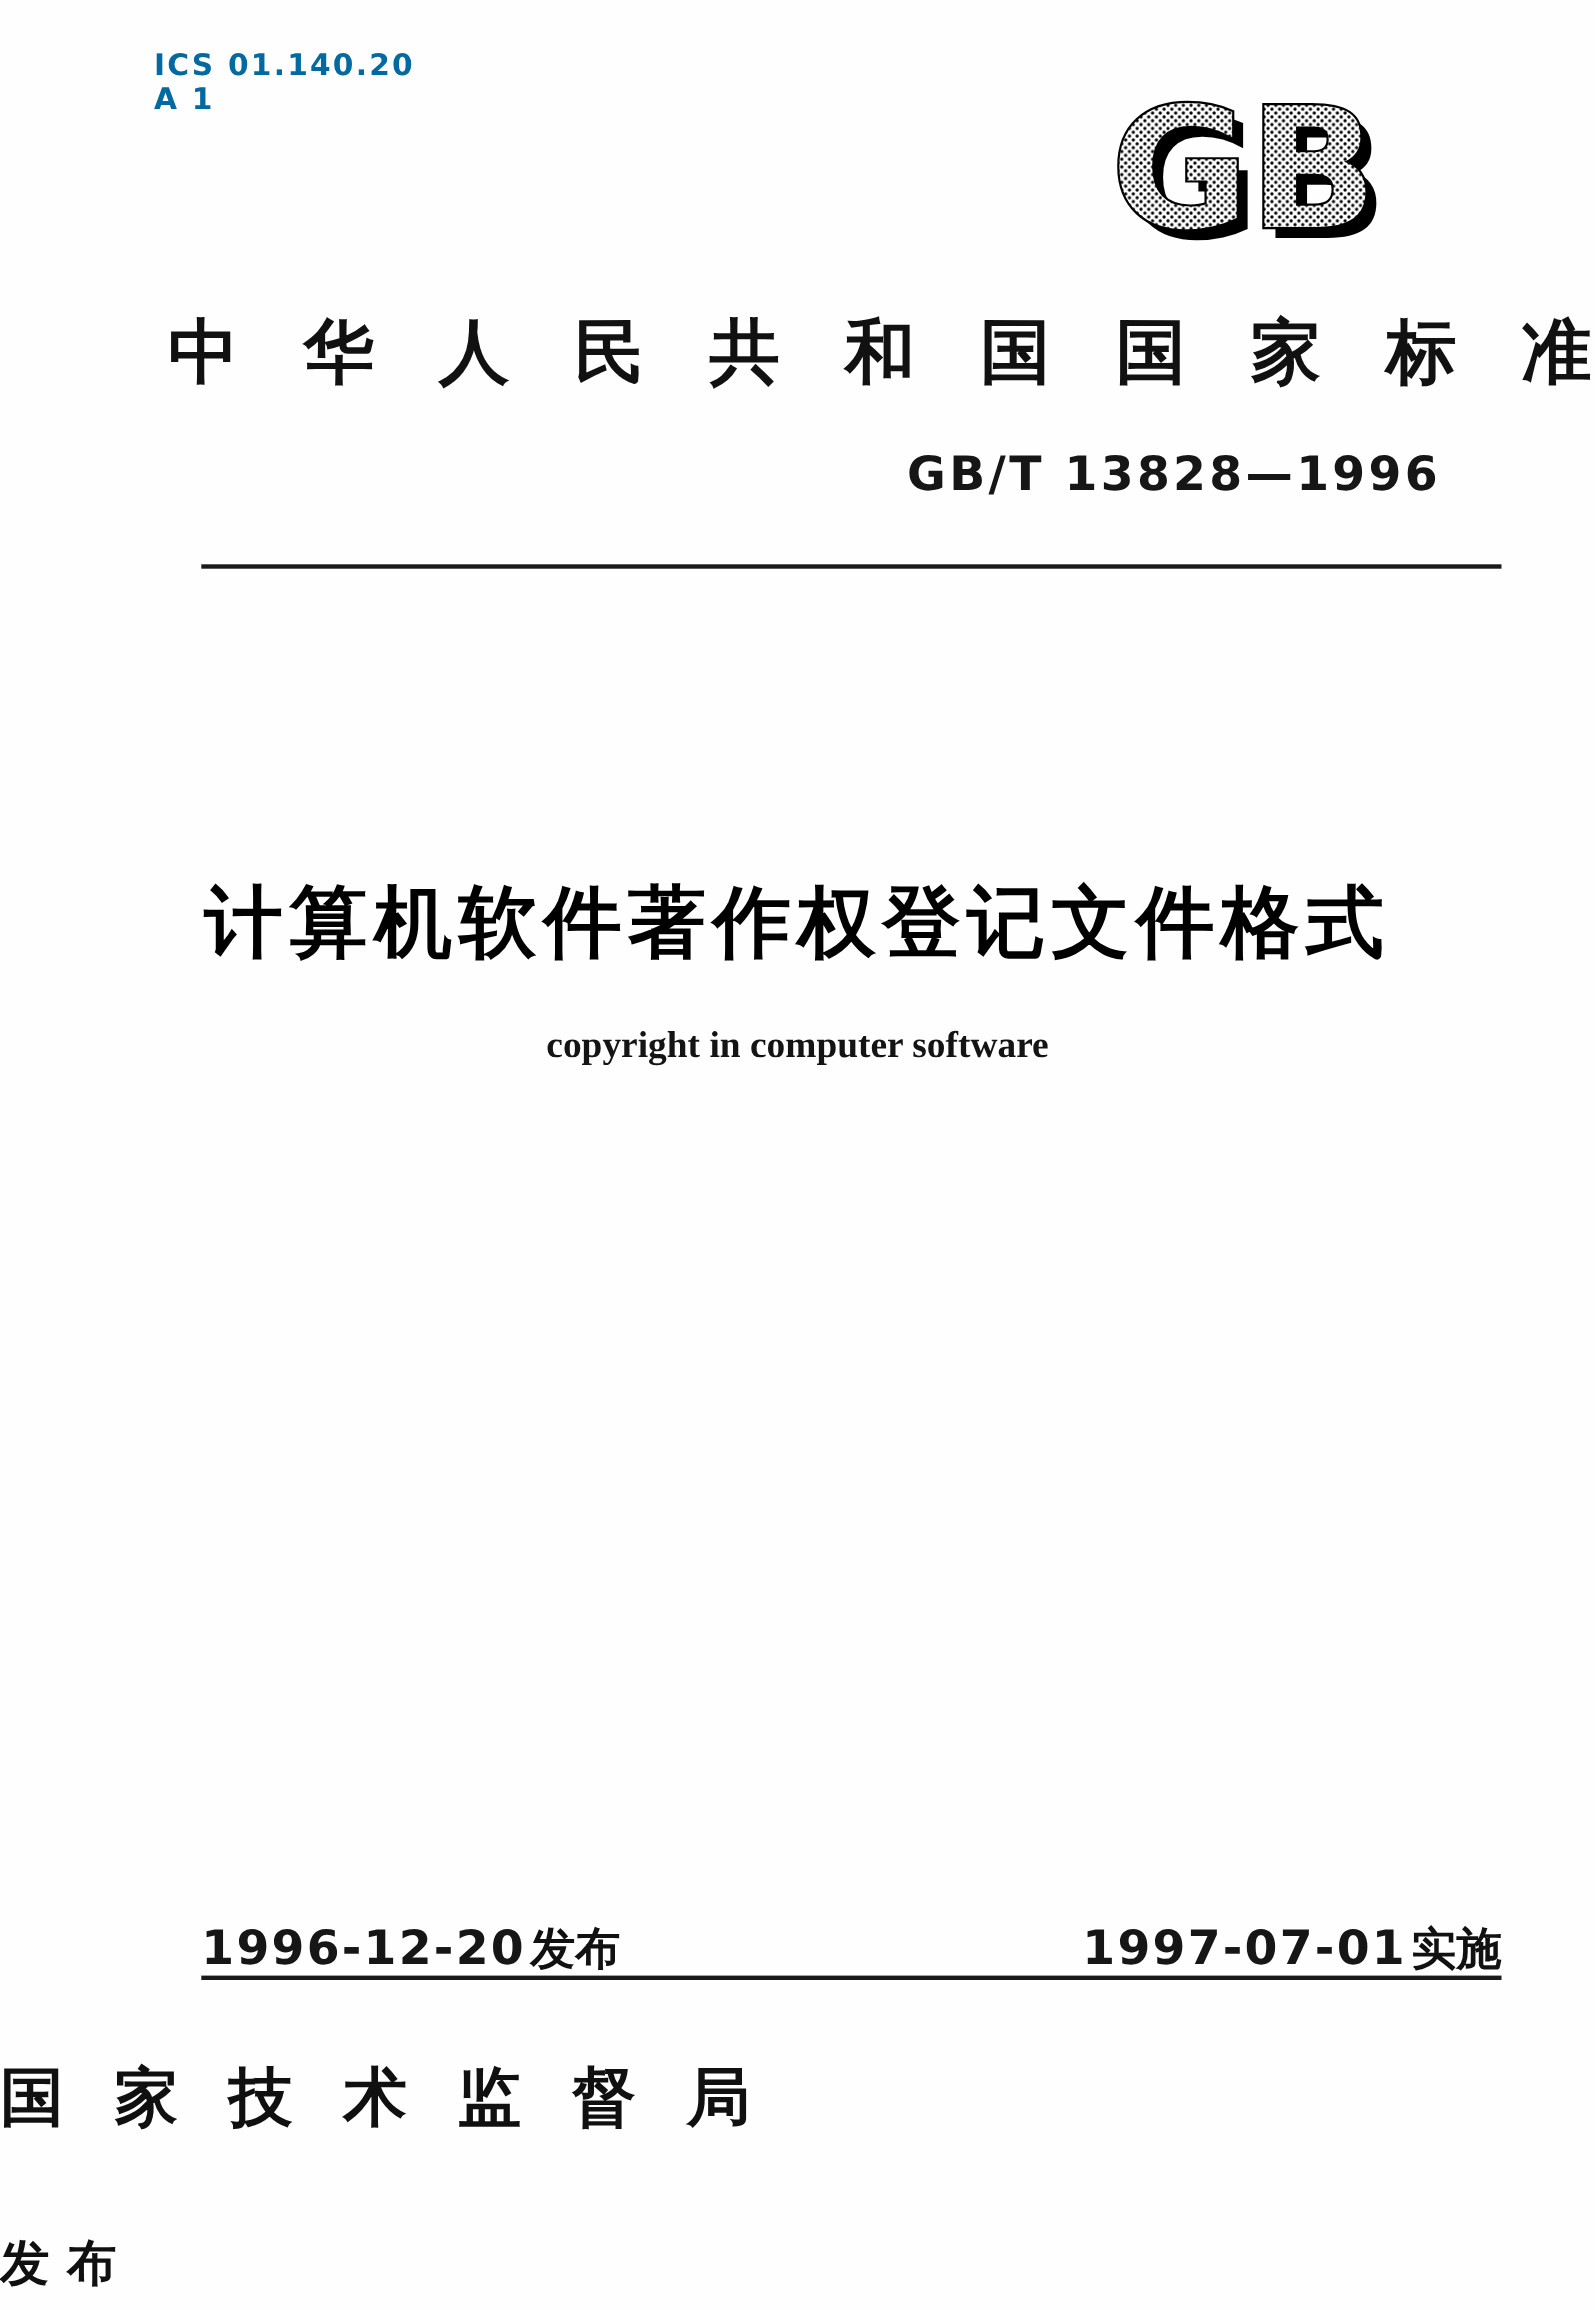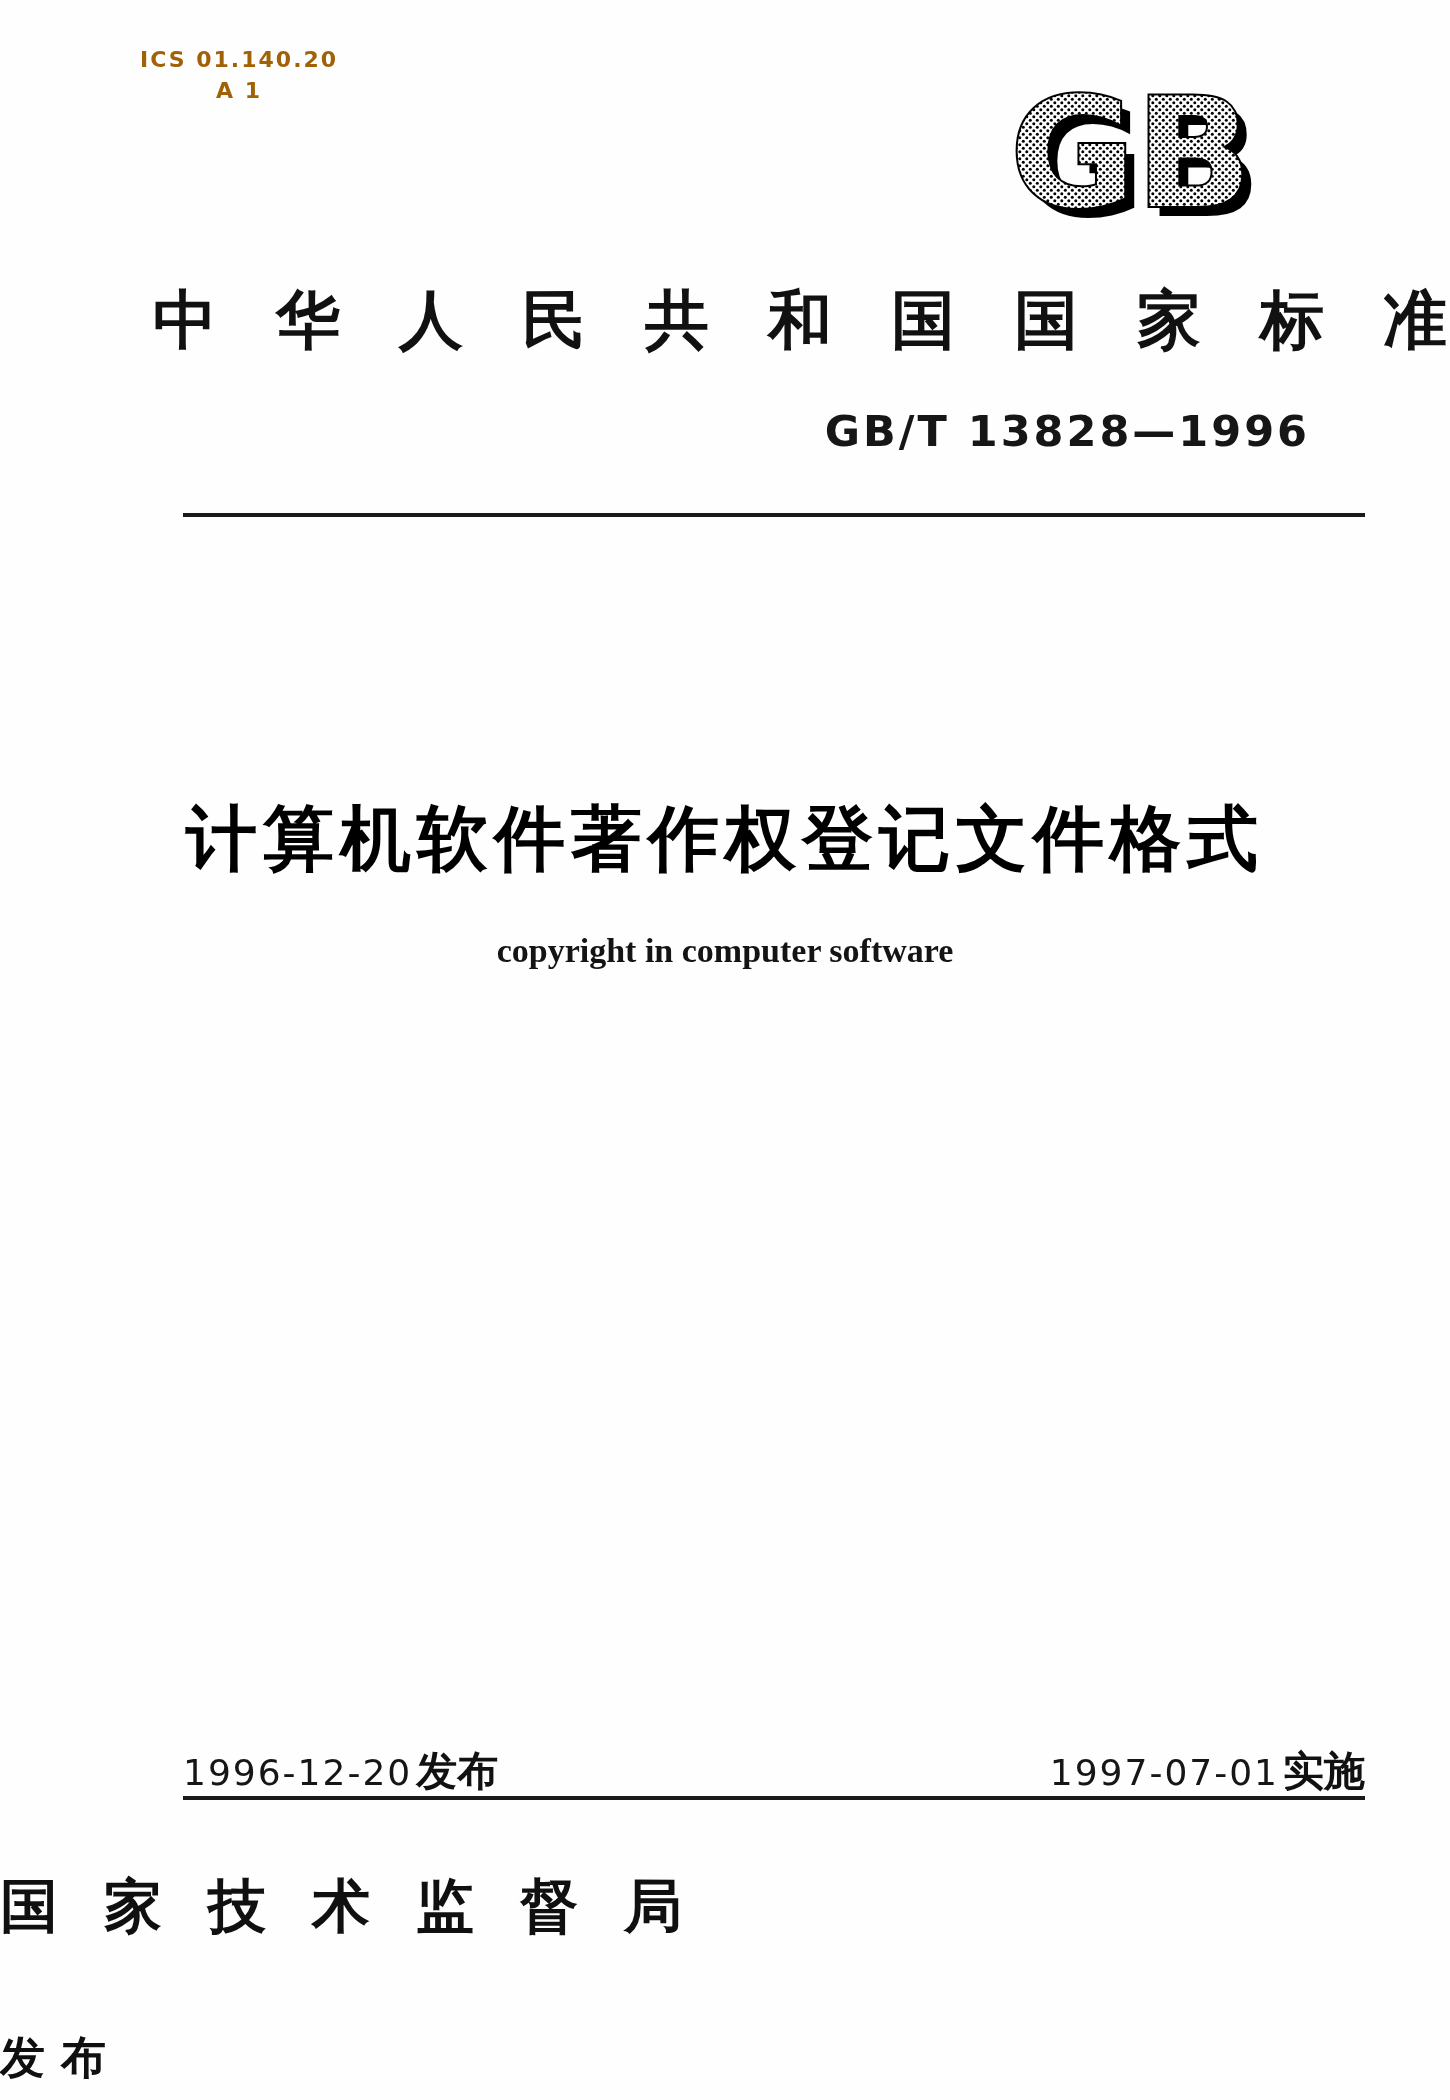--- a/index.html
+++ b/index.html
@@ -17,25 +17,24 @@
     font-family: "Liberation Sans", "DejaVu Sans", sans-serif;
   }
 
   
   .ics-block {
     position: absolute;
     left: 140px;
     top: 44px;
     font-family: "DejaVu Sans", sans-serif;
     font-weight: bold;
-    font-size: 22px;
+    font-size: 27px;
     letter-spacing: 2px;
     line-height: 31px;
-    color: #a16207;
-    text-align: center;
+    color: #0369a1;
   }
 
   
   .gb-logo {
     position: absolute;
     left: 1004px;
     top: 66px;
     width: 262px;
     height: 162px;
   }
@@ -125,22 +124,22 @@
     left: 183px;
     right: 85px;
     top: 1744px;
     display: flex;
     justify-content: space-between;
     align-items: baseline;
   }
   .date-group { white-space: nowrap; }
   .date-num {
     font-family: "DejaVu Sans", sans-serif;
-    font-weight: 400;
-    font-size: 36px;
+    font-weight: 700;
+    font-size: 43px;
     letter-spacing: 2px;
     color: #161616;
   }
   .date-suffix {
     font-family: "Liberation Sans", "DejaVu Sans", sans-serif;
     font-weight: 800;
     font-size: 41px;
     margin-left: 4px;
     color: #111111;
   }

